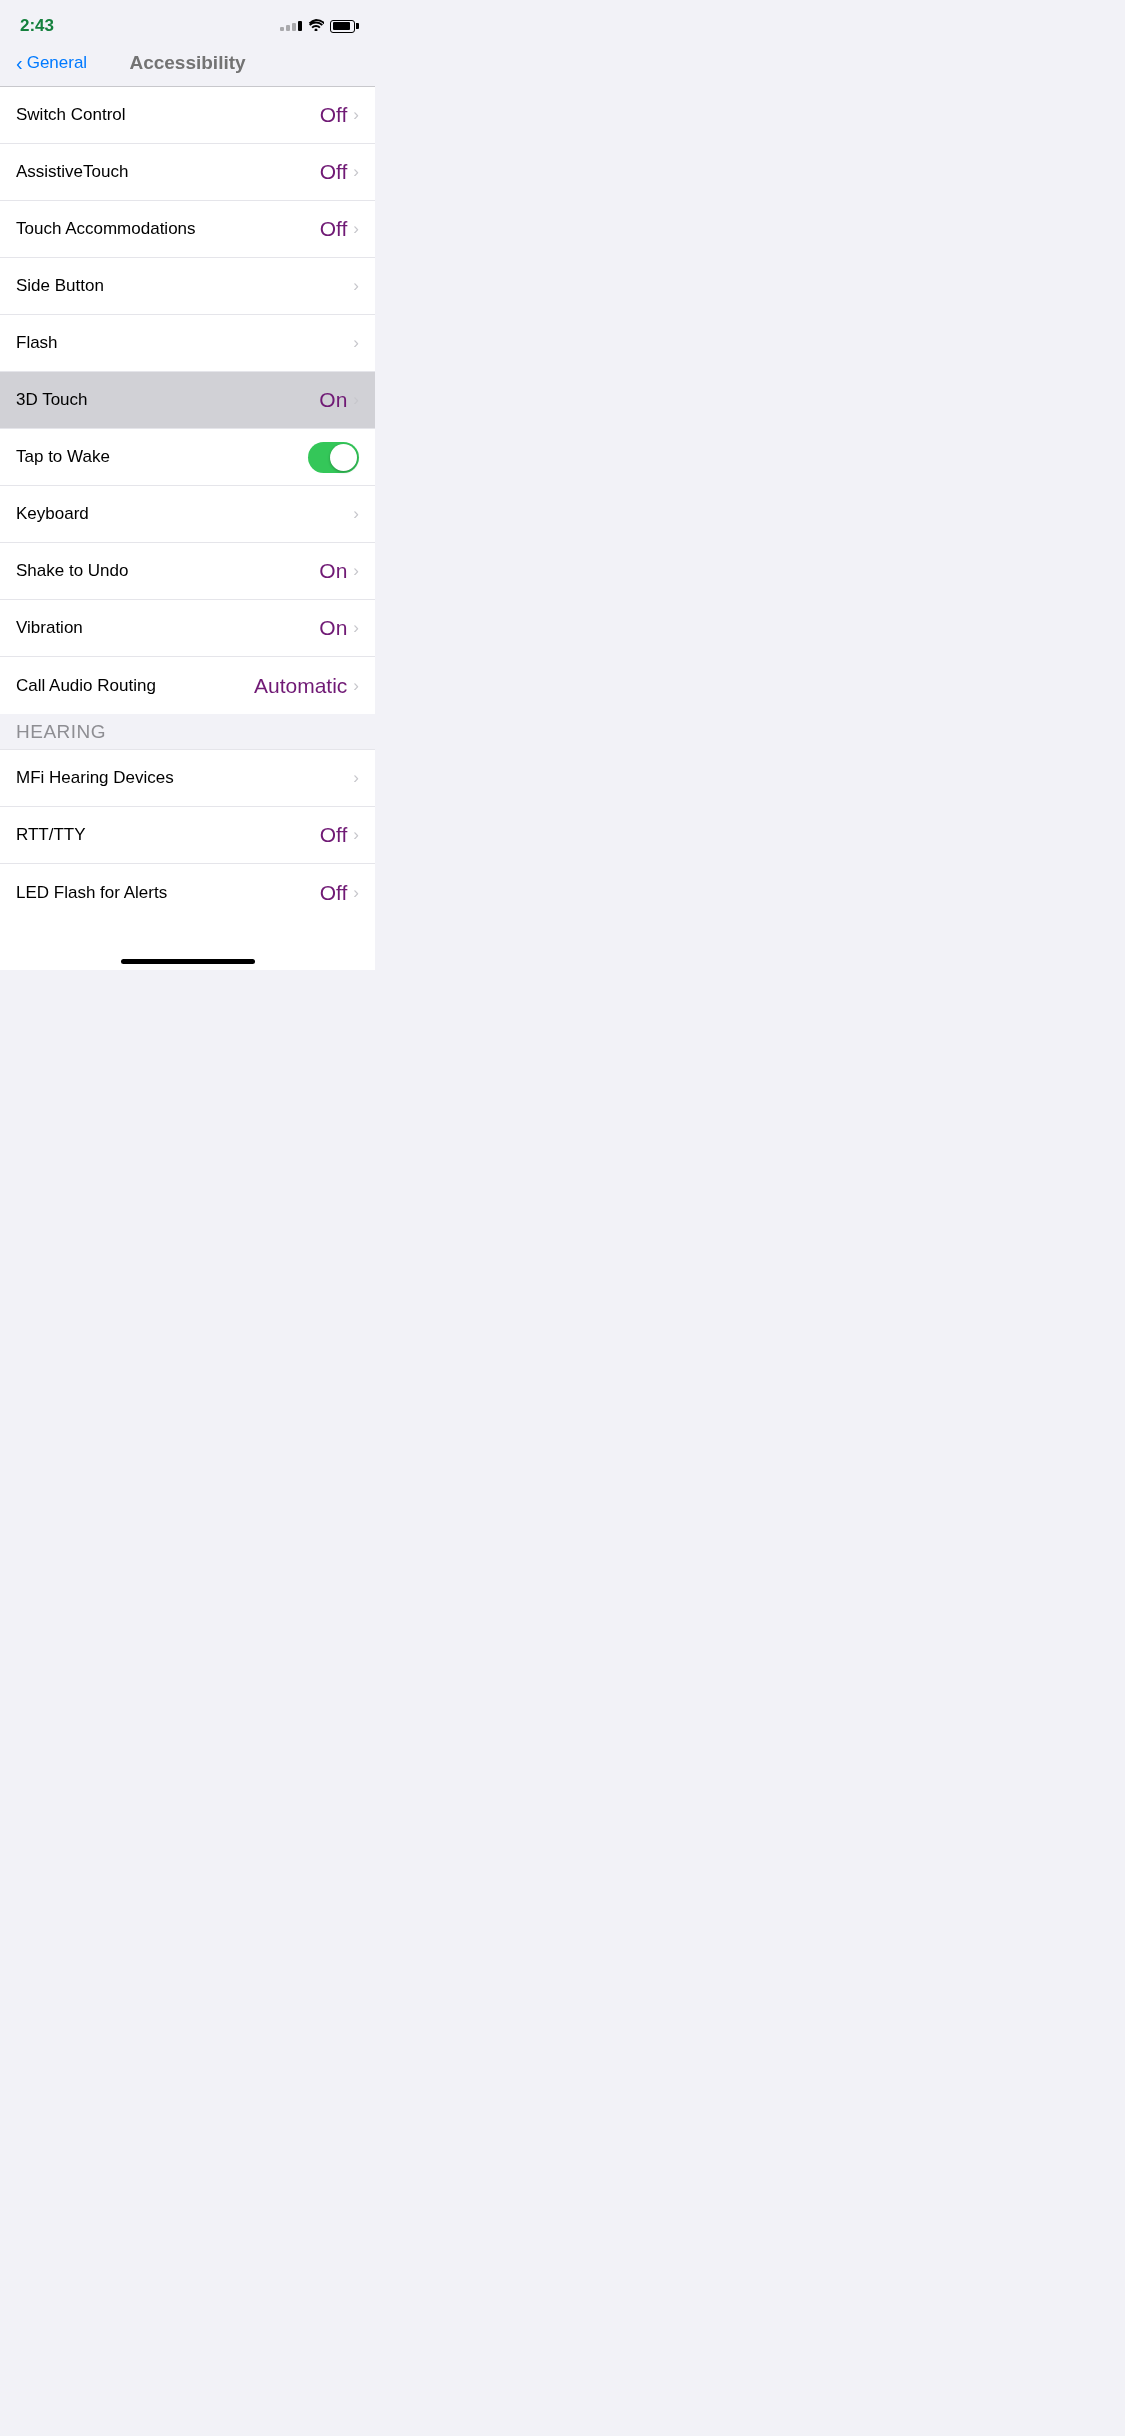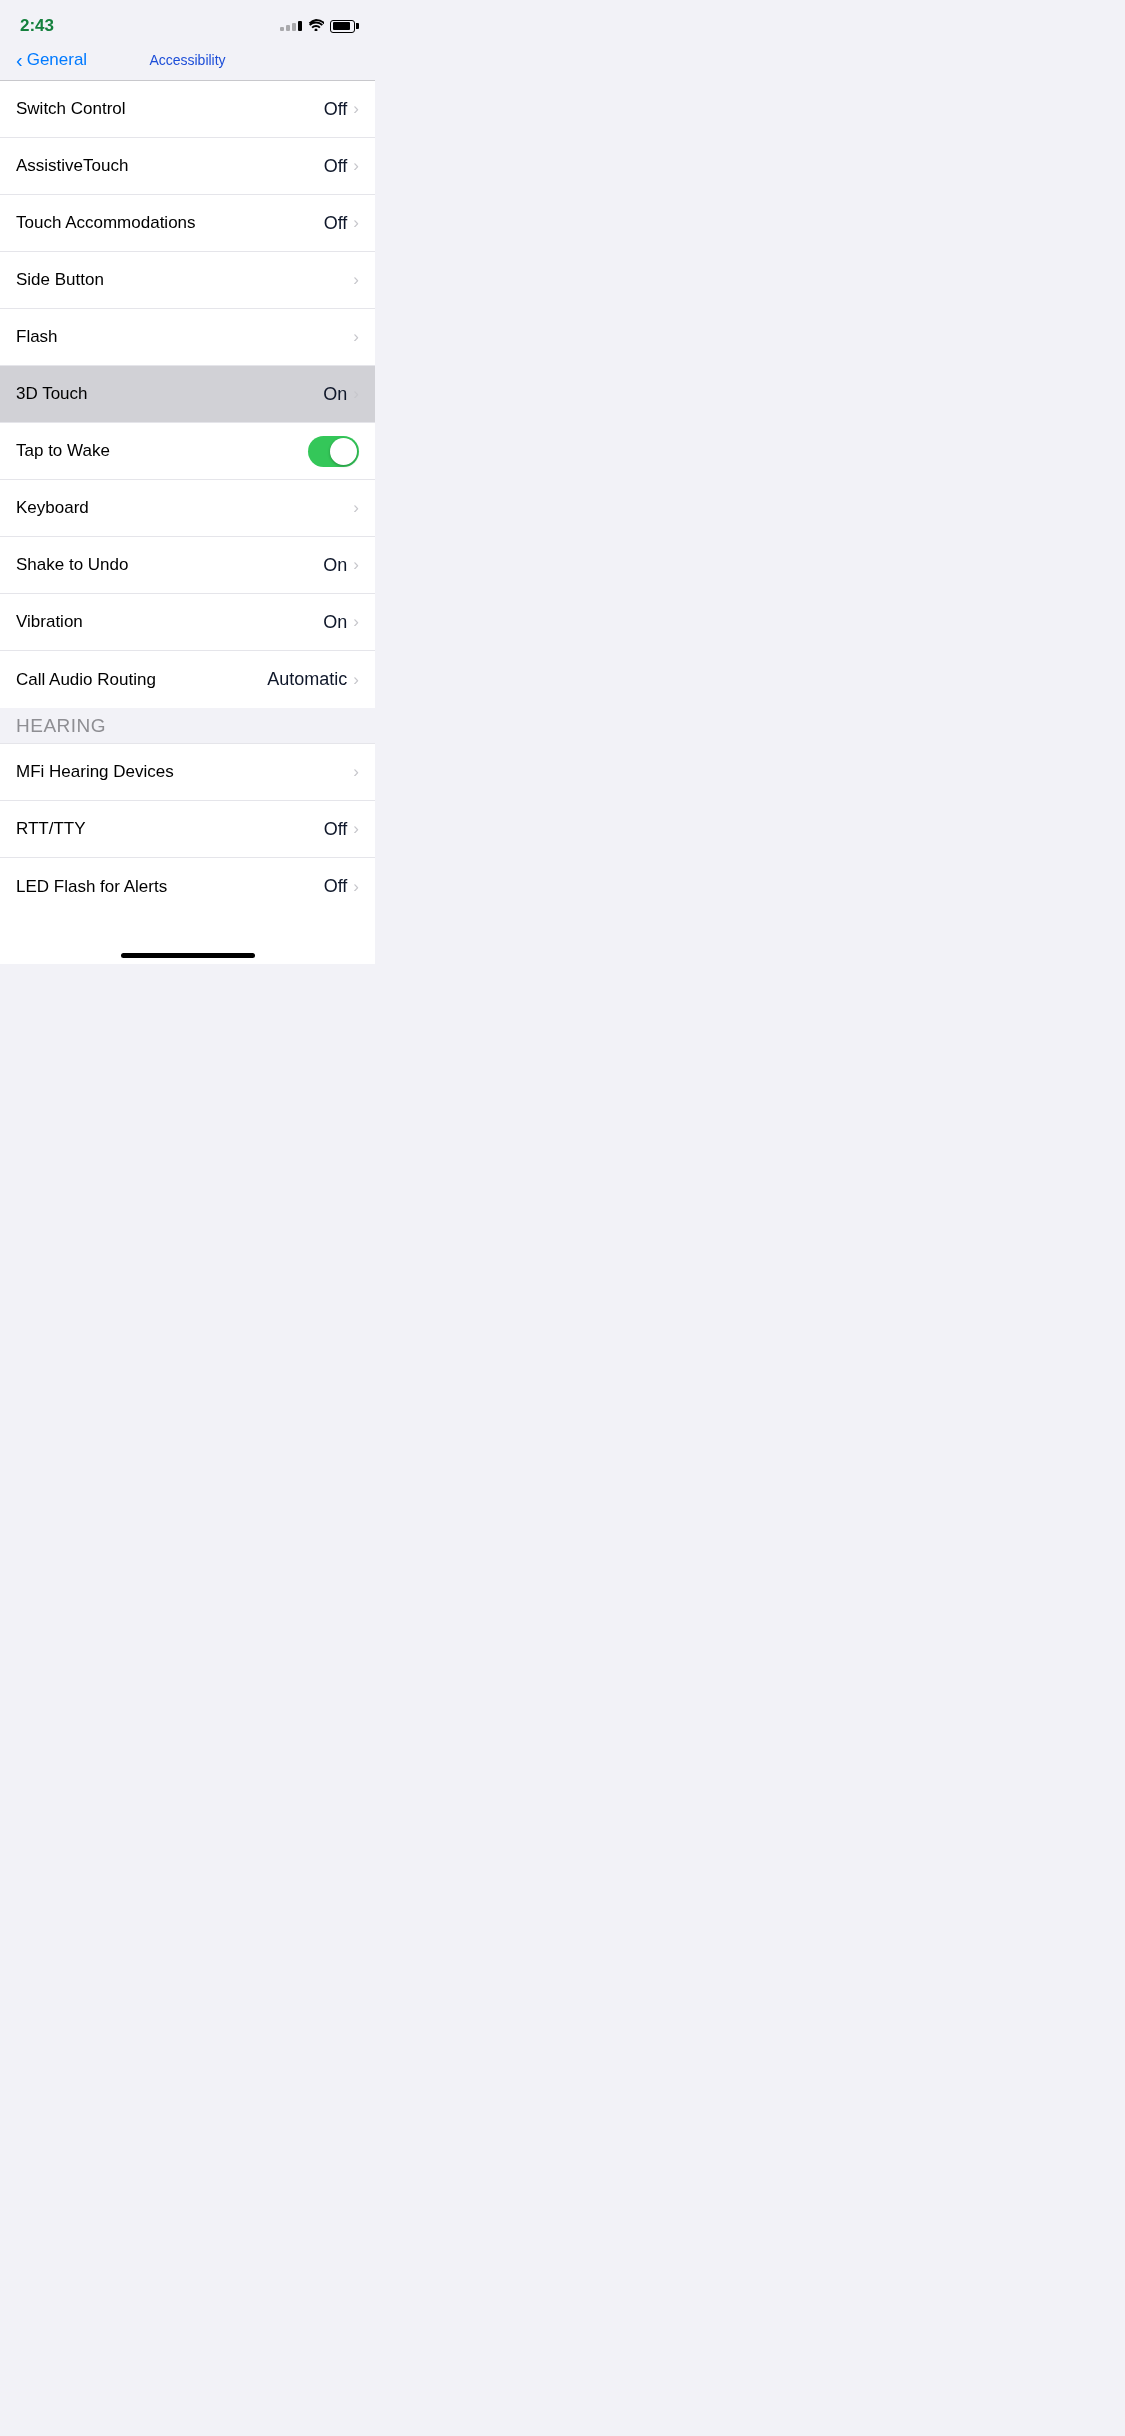--- a/index.html
+++ b/index.html
@@ -96,23 +96,23 @@
       cursor: pointer;
       gap: 4px;
     }
     .nav-back-chevron {
       font-size: 20px;
       font-weight: 300;
       color: #007aff;
       line-height: 1;
     }
     .nav-title {
-      font-size: 14px;
-      font-weight: 400;
-      color: #1d4ed8;
+      font-size: 19px;
+      font-weight: 700;
+      color: #737373;
     }
 
     
     .settings-section {
       background: #fff;
       margin-bottom: 0;
     }
     .settings-row {
       display: flex;
       align-items: center;
@@ -132,22 +132,22 @@
     .row-label {
       font-size: 17px;
       color: #000;
     }
     .row-right {
       display: flex;
       align-items: center;
       gap: 6px;
     }
     .row-value {
-      font-size: 18px;
-      color: #0f172a;
+      font-size: 21px;
+      color: #701a75;
     }
     .chevron-right {
       color: #c7c7cc;
       font-size: 17px;
       font-weight: 400;
     }
 
     
     .toggle {
       width: 51px;

